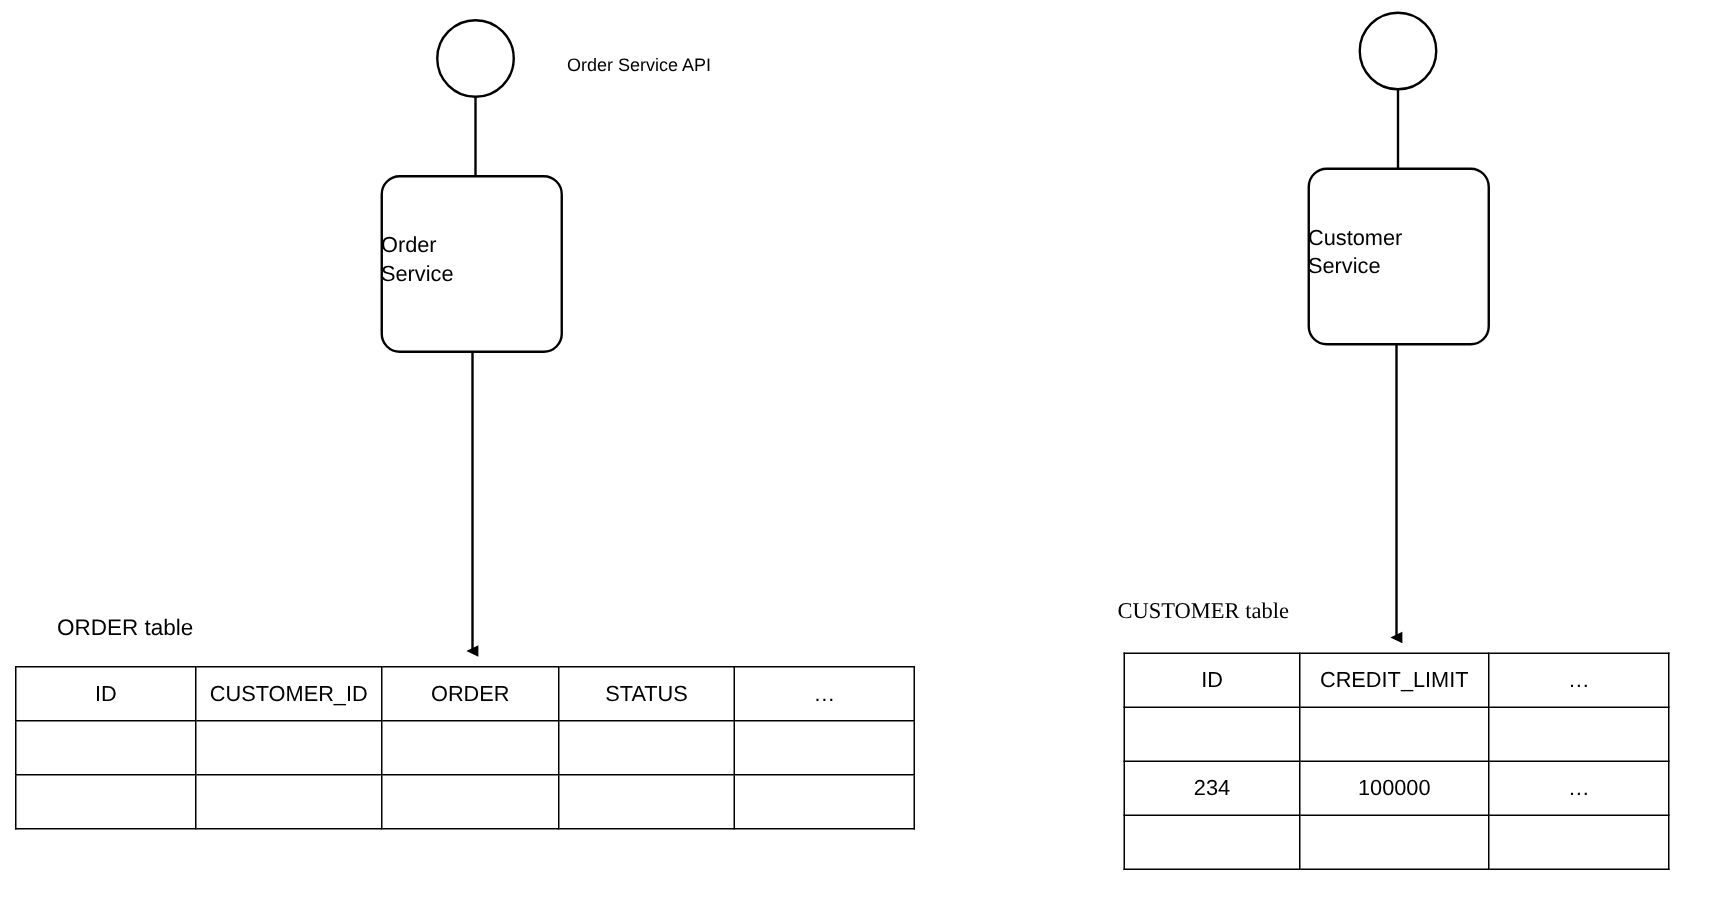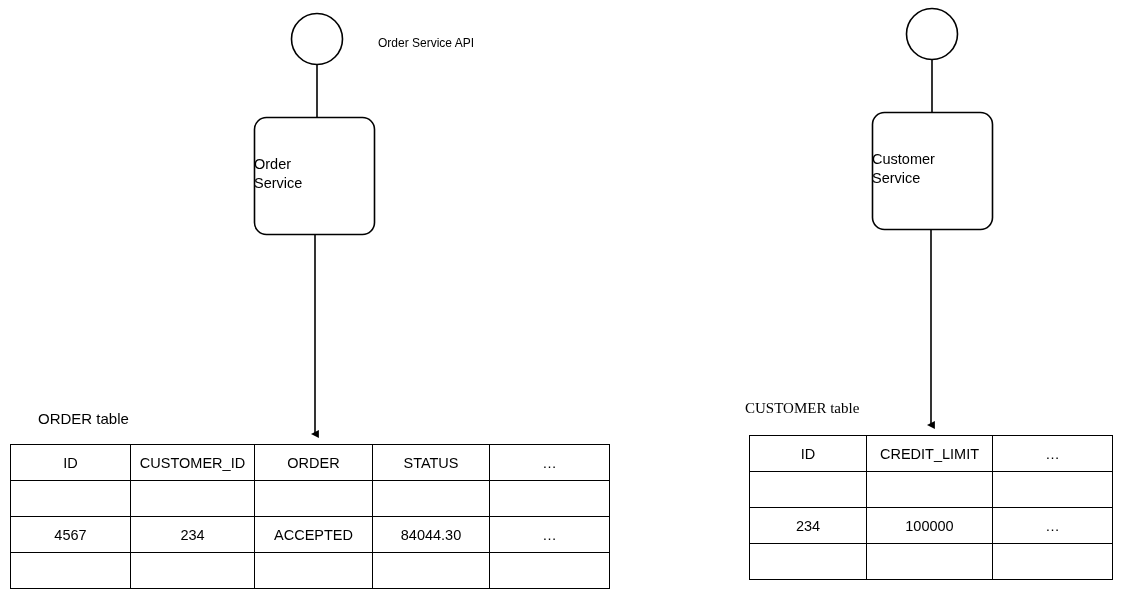--- a/index.html
+++ b/index.html
@@ -117,27 +117,20 @@
         <td>…</td>
       </tr>
       <tr>
         <td class="empty"></td>
         <td class="empty"></td>
         <td class="empty"></td>
         <td class="empty"></td>
         <td class="empty"></td>
       </tr>
       <tr>
-        <td>4567</td>
-        <td>234</td>
-        <td>ACCEPTED</td>
-        <td>84044.30</td>
-        <td>…</td>
-      </tr>
-      <tr>
         <td class="empty"></td>
         <td class="empty"></td>
         <td class="empty"></td>
         <td class="empty"></td>
         <td class="empty"></td>
       </tr>
     </tbody>
   </table>
 
   <div class="table-caption" style="left:745px; top:399px;font-family:Liberation Serif, serif;">CUSTOMER table</div>

